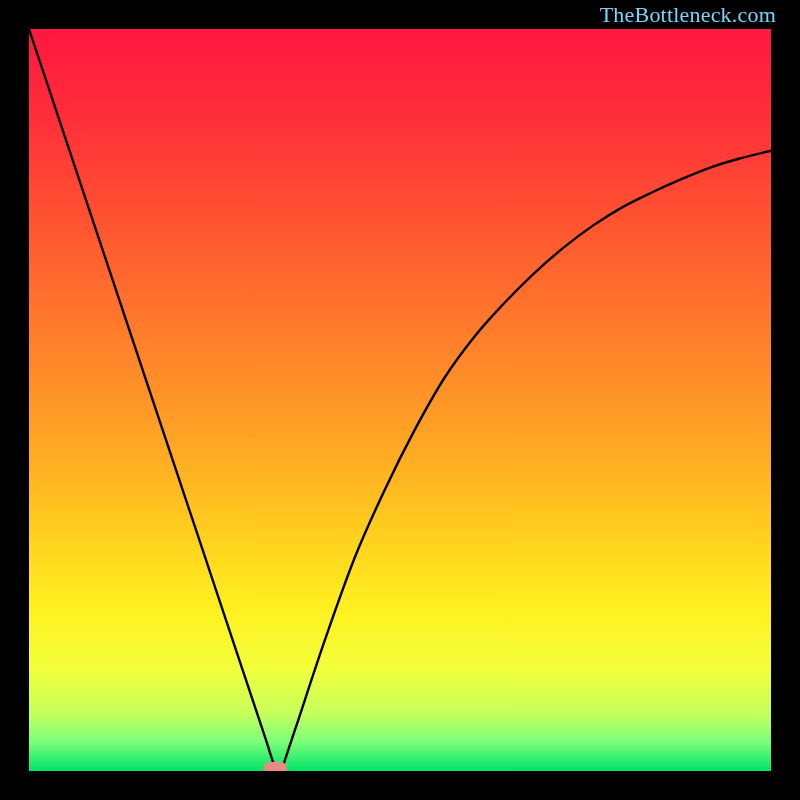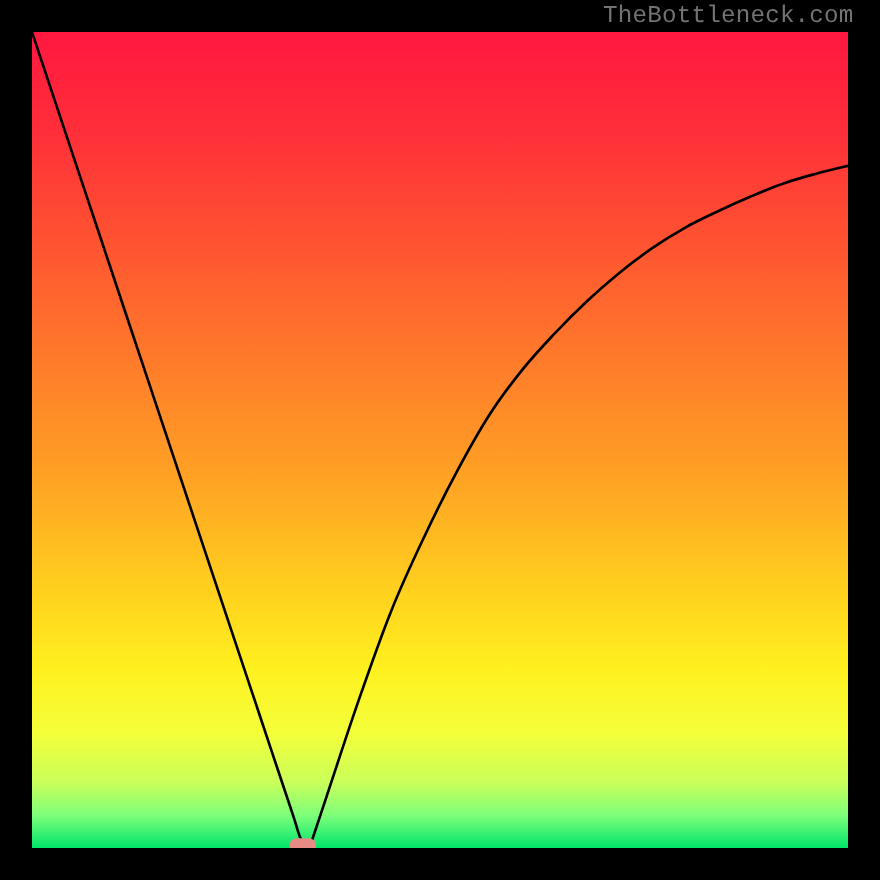--- a/index.html
+++ b/index.html
@@ -16,25 +16,25 @@
     left: 0;
     top: 0;
     width: 800px;
     height: 800px;
     background: #000;
   }
   .watermark {
     position: absolute;
     top: 2px;
     right: 24px;
-    color: #737373;
+    color: #7dd3fc;
     font-size: 22px;
     font-weight: 500;
     letter-spacing: 0.2px;
-    font-family: Liberation Mono, monospace;
+    font-family: Liberation Serif, serif;
   }
   .plot {
     position: absolute;
     left: 29px;
     top: 29px;
     width: 742px;
     height: 742px;
     display: block;
   }
 </style>

